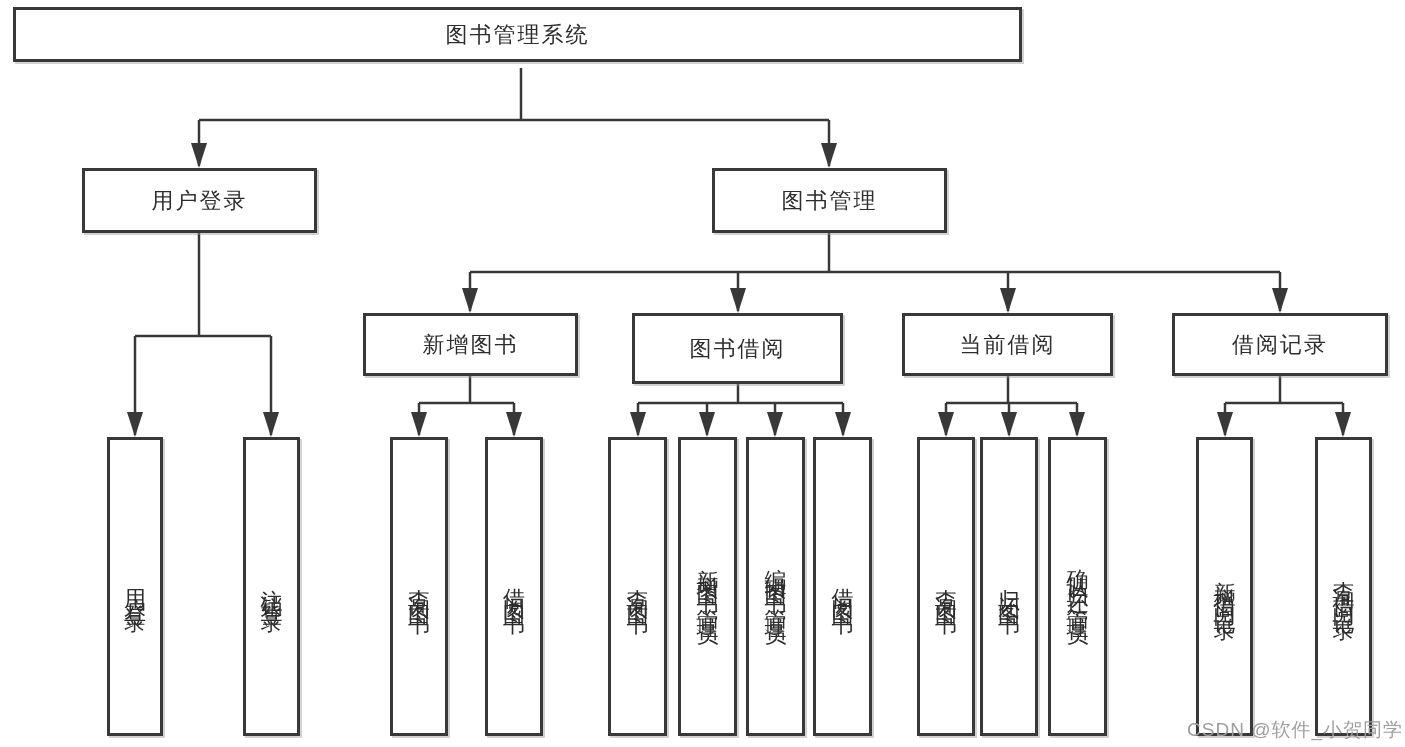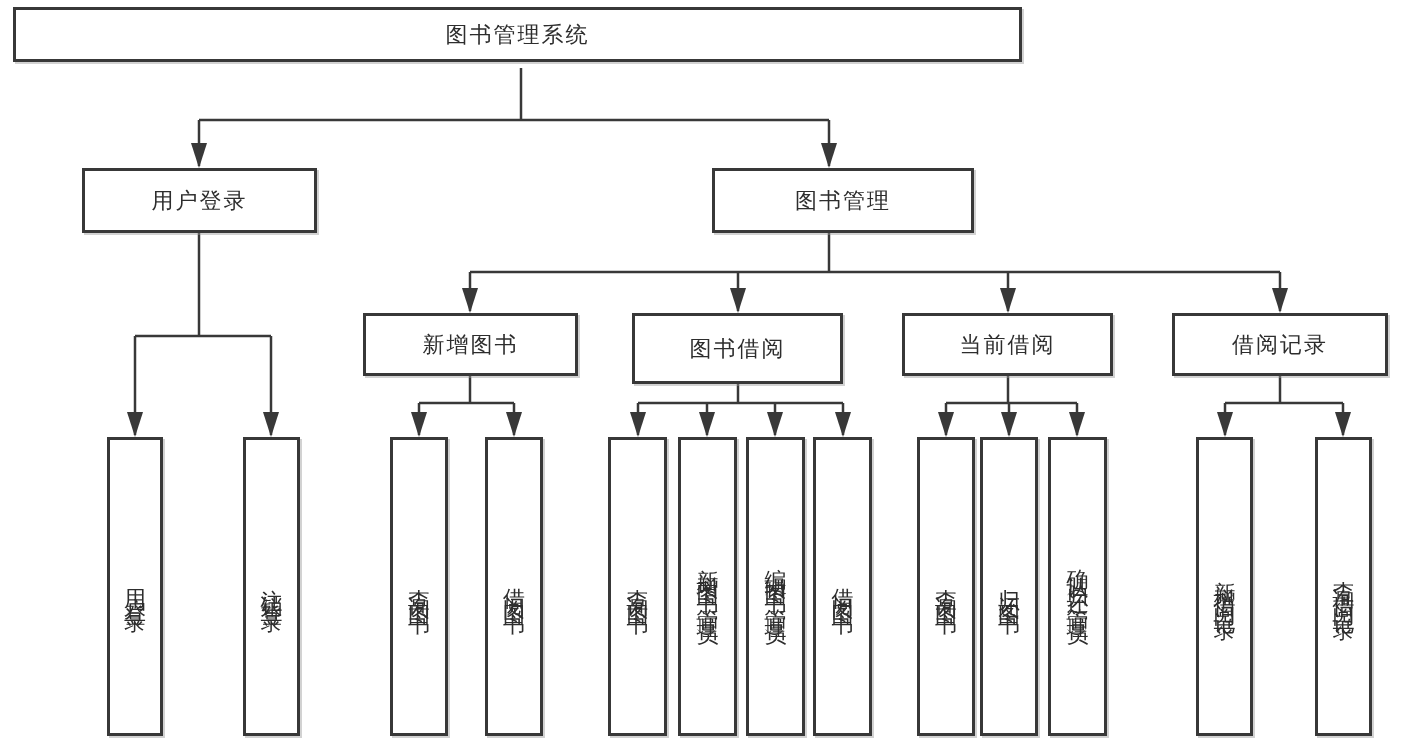--- a/index.html
+++ b/index.html
@@ -106,21 +106,21 @@
       <polygon points="1001,412 1017,412 1009,437"></polygon>
       <polygon points="1069,412 1085,412 1077,437"></polygon>
       <polygon points="1217,412 1233,412 1225,437"></polygon>
       <polygon points="1335,412 1351,412 1343,437"></polygon>
     </g>
   </svg>
 
   <div class="node hnode" style="left:13px;top:7px;width:1009px;height:55px;">图书管理系统</div>
 
   <div class="node hnode" style="left:82px;top:168px;width:235px;height:65px;">用户登录</div>
-  <div class="node hnode" style="left:712px;top:168px;width:262px;height:65px;">图书管理</div>
+  <div class="node hnode" style="left:712px;top:168px;width:235px;height:65px;">图书管理</div>
 
   <div class="node hnode" style="left:363px;top:313px;width:215px;height:63px;">新增图书</div>
   <div class="node hnode" style="left:632px;top:313px;width:211px;height:71px;">图书借阅</div>
   <div class="node hnode" style="left:902px;top:313px;width:211px;height:63px;">当前借阅</div>
   <div class="node hnode" style="left:1172px;top:313px;width:216px;height:63px;">借阅记录</div>
 
   <div class="node vnode" style="left:107px;top:437px;width:56px;height:299px;">用户登录</div>
   <div class="node vnode" style="left:243px;top:437px;width:57px;height:299px;">注销登录</div>
 
   <div class="node vnode" style="left:390px;top:437px;width:58px;height:299px;">查询图书</div>
@@ -131,14 +131,15 @@
   <div class="node vnode" style="left:746px;top:437px;width:59px;height:299px;">编辑图书（管理员）</div>
   <div class="node vnode" style="left:813px;top:437px;width:59px;height:299px;">借阅图书</div>
 
   <div class="node vnode" style="left:917px;top:437px;width:58px;height:299px;">查询图书</div>
   <div class="node vnode" style="left:980px;top:437px;width:58px;height:299px;">归还图书</div>
   <div class="node vnode" style="left:1048px;top:437px;width:59px;height:299px;">确认归还（管理员）</div>
 
   <div class="node vnode" style="left:1196px;top:437px;width:57px;height:299px;">新增借阅记录</div>
   <div class="node vnode" style="left:1315px;top:437px;width:57px;height:299px;">查询借阅记录</div>
 
+  <div class="watermark">CSDN @软件_小贺同学</div>
 
 </div>
 
 </body></html>

